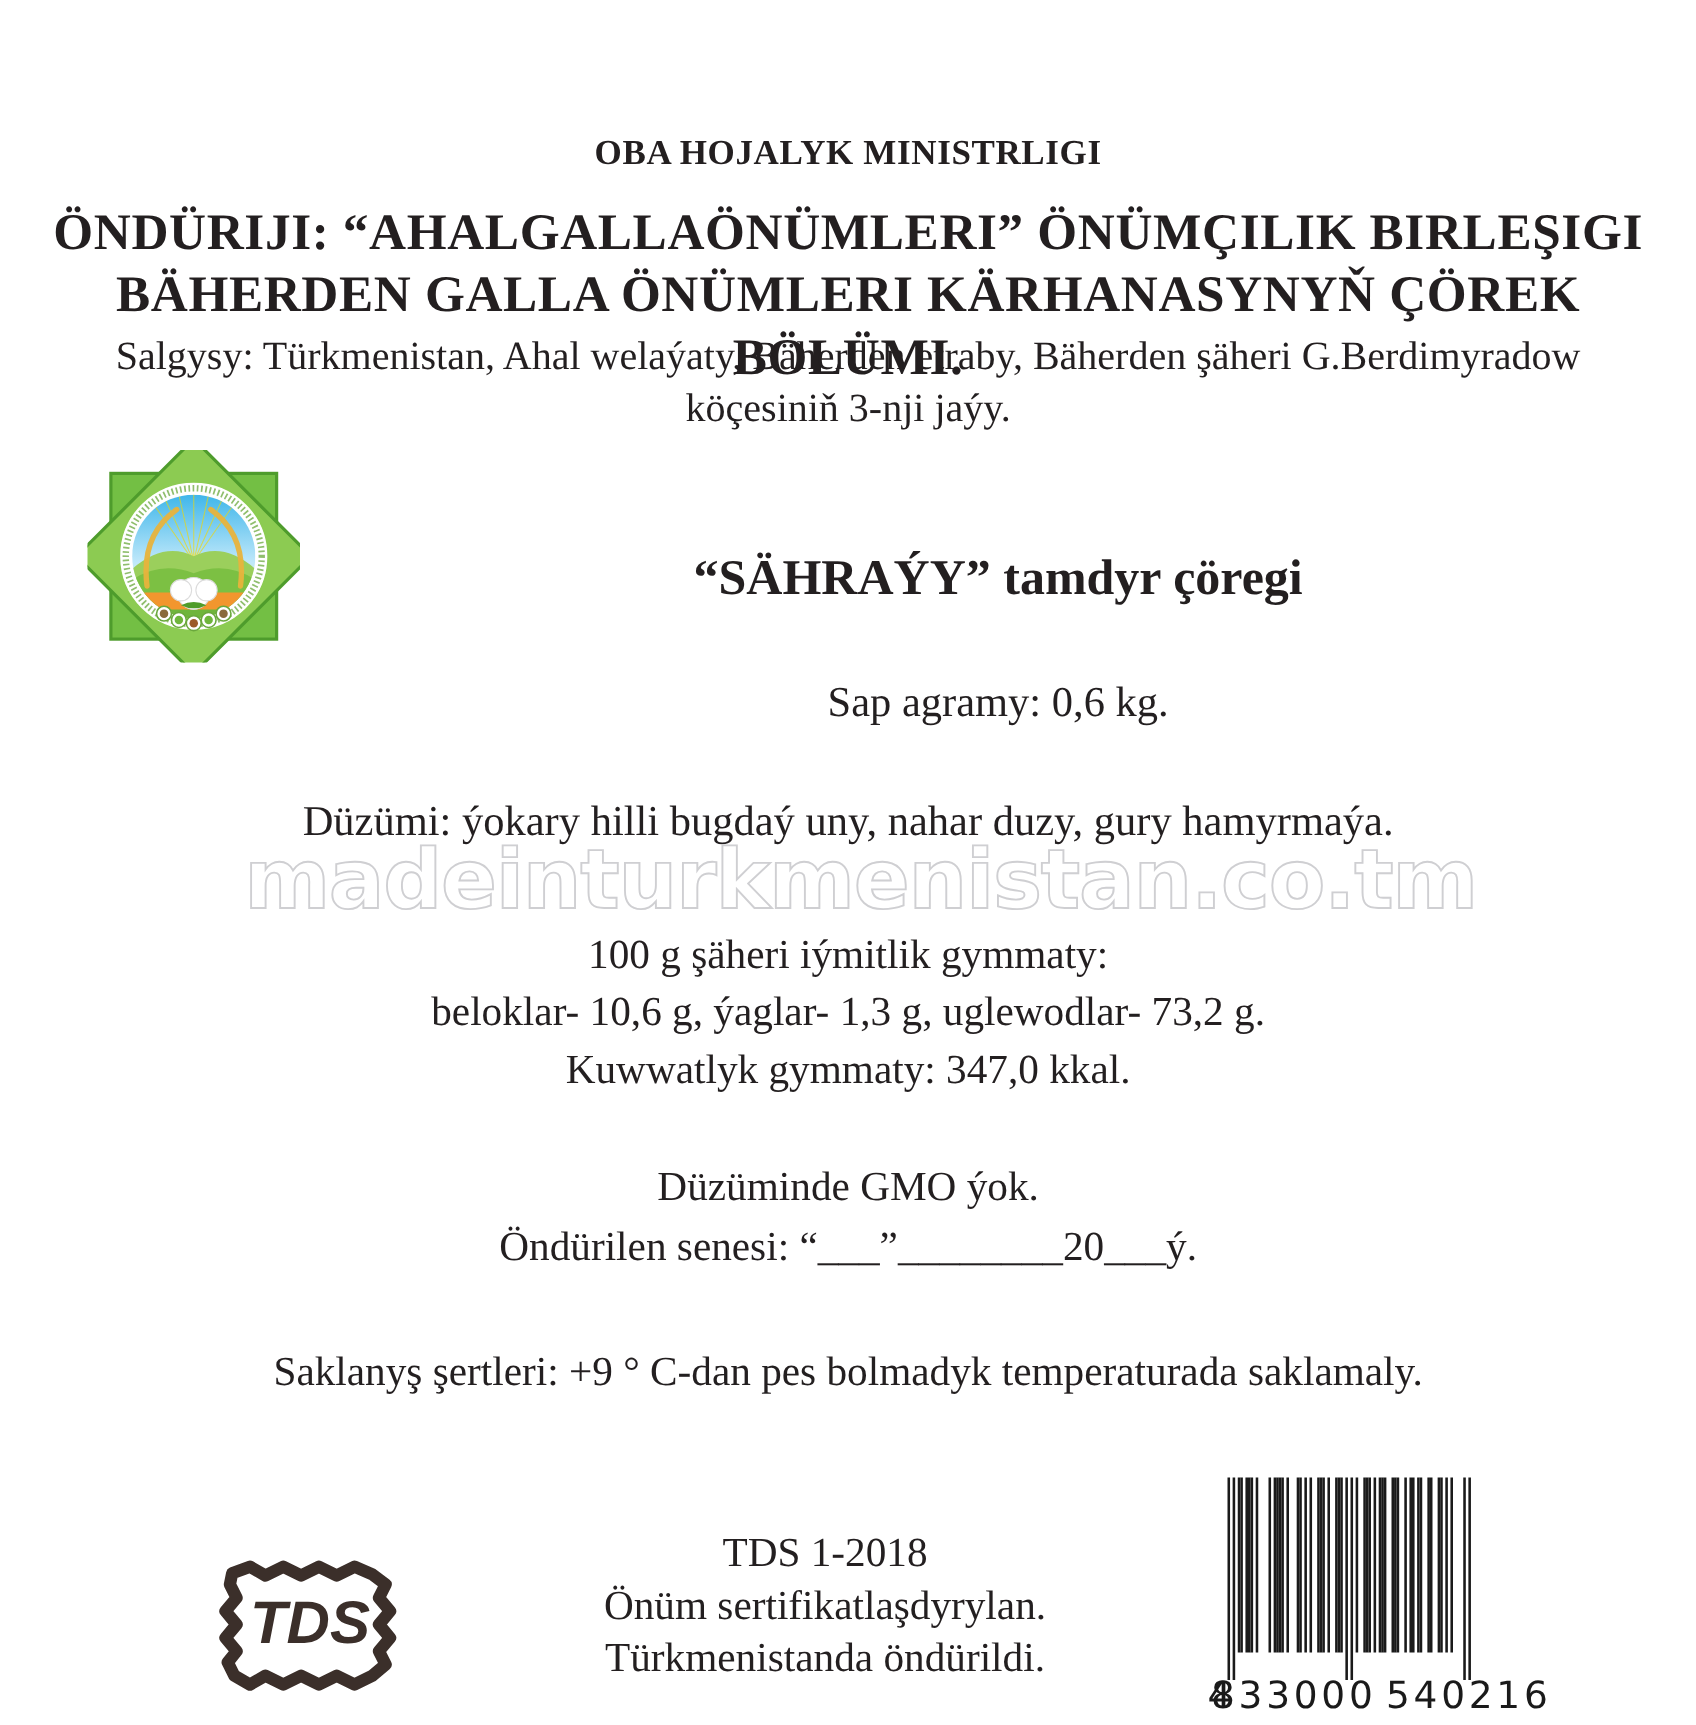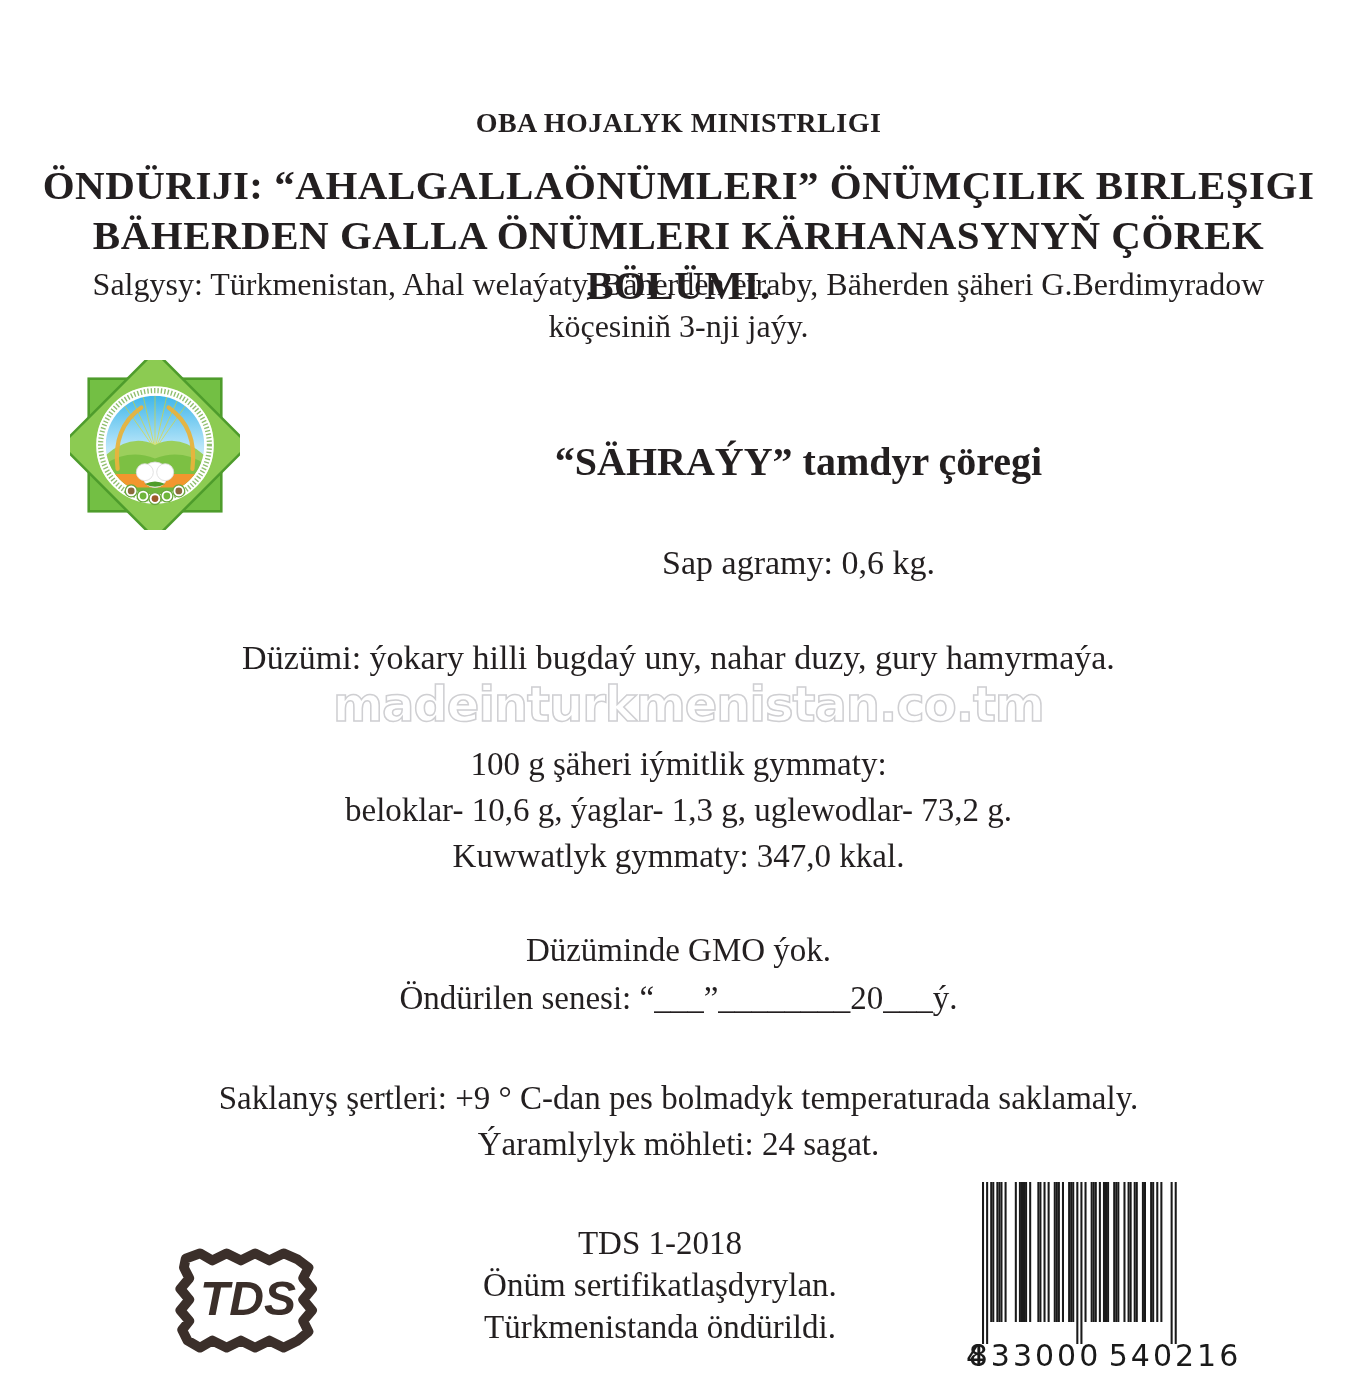--- a/index.html
+++ b/index.html
@@ -168,21 +168,21 @@
     height: 195px;
   }
 
   
   #watermark {
     position: absolute;
     left: 0; right: 0;
     top: 668px;
     text-align: center;
     font-family: "DejaVu Sans", "Liberation Sans", sans-serif;
-    font-size: 48px;
+    font-size: 66px;
     font-weight: bold;
     letter-spacing: -1px;
     color: transparent;
     -webkit-text-stroke: 1.5px #cfcfd2;
     text-shadow: 0 0 0 transparent;
     pointer-events: none;
     user-select: none;
     line-height: 72px;
     padding-left: 20px;
   }
@@ -289,21 +289,20 @@
   <div id="nutrition-values">beloklar- 10,6 g, ýaglar- 1,3 g, uglewodlar- 73,2 g.</div>
 
   <div id="energy-value">Kuwwatlyk gymmaty: 347,0 kkal.</div>
 
   <div id="gmo-note">Düzüminde GMO ýok.</div>
 
   <div id="production-date">Öndürilen senesi: “___”________20___ý.</div>
 
   <div id="storage-conditions">Saklanyş şertleri: +9 ° C-dan pes bolmadyk temperaturada saklamaly.</div>
 
-  <div id="shelf-life">Ýaramlylyk möhleti: 24 sagat.</div>
 
   <div id="watermark">madeinturkmenistan.co.tm</div>
 
   <div id="tds-logo">
     <svg viewBox="0 0 200 118" width="180" height="105" aria-hidden="true">
       <path d="M30 12
                L46 6 L60 14 L76 6 L92 14 L108 6 L124 14 L140 6 L156 13
                L168 22 L162 34 L172 46 L162 58 L172 70 L162 82 L168 94
                L156 104 L140 112 L124 104 L108 112 L92 104 L76 112 L60 104 L46 112
                L32 104 L26 92 L34 82 L24 70 L34 58 L24 46 L34 34 L28 22 Z" fill="none" stroke="#3b2f2a" stroke-width="11" stroke-linejoin="round"></path>

